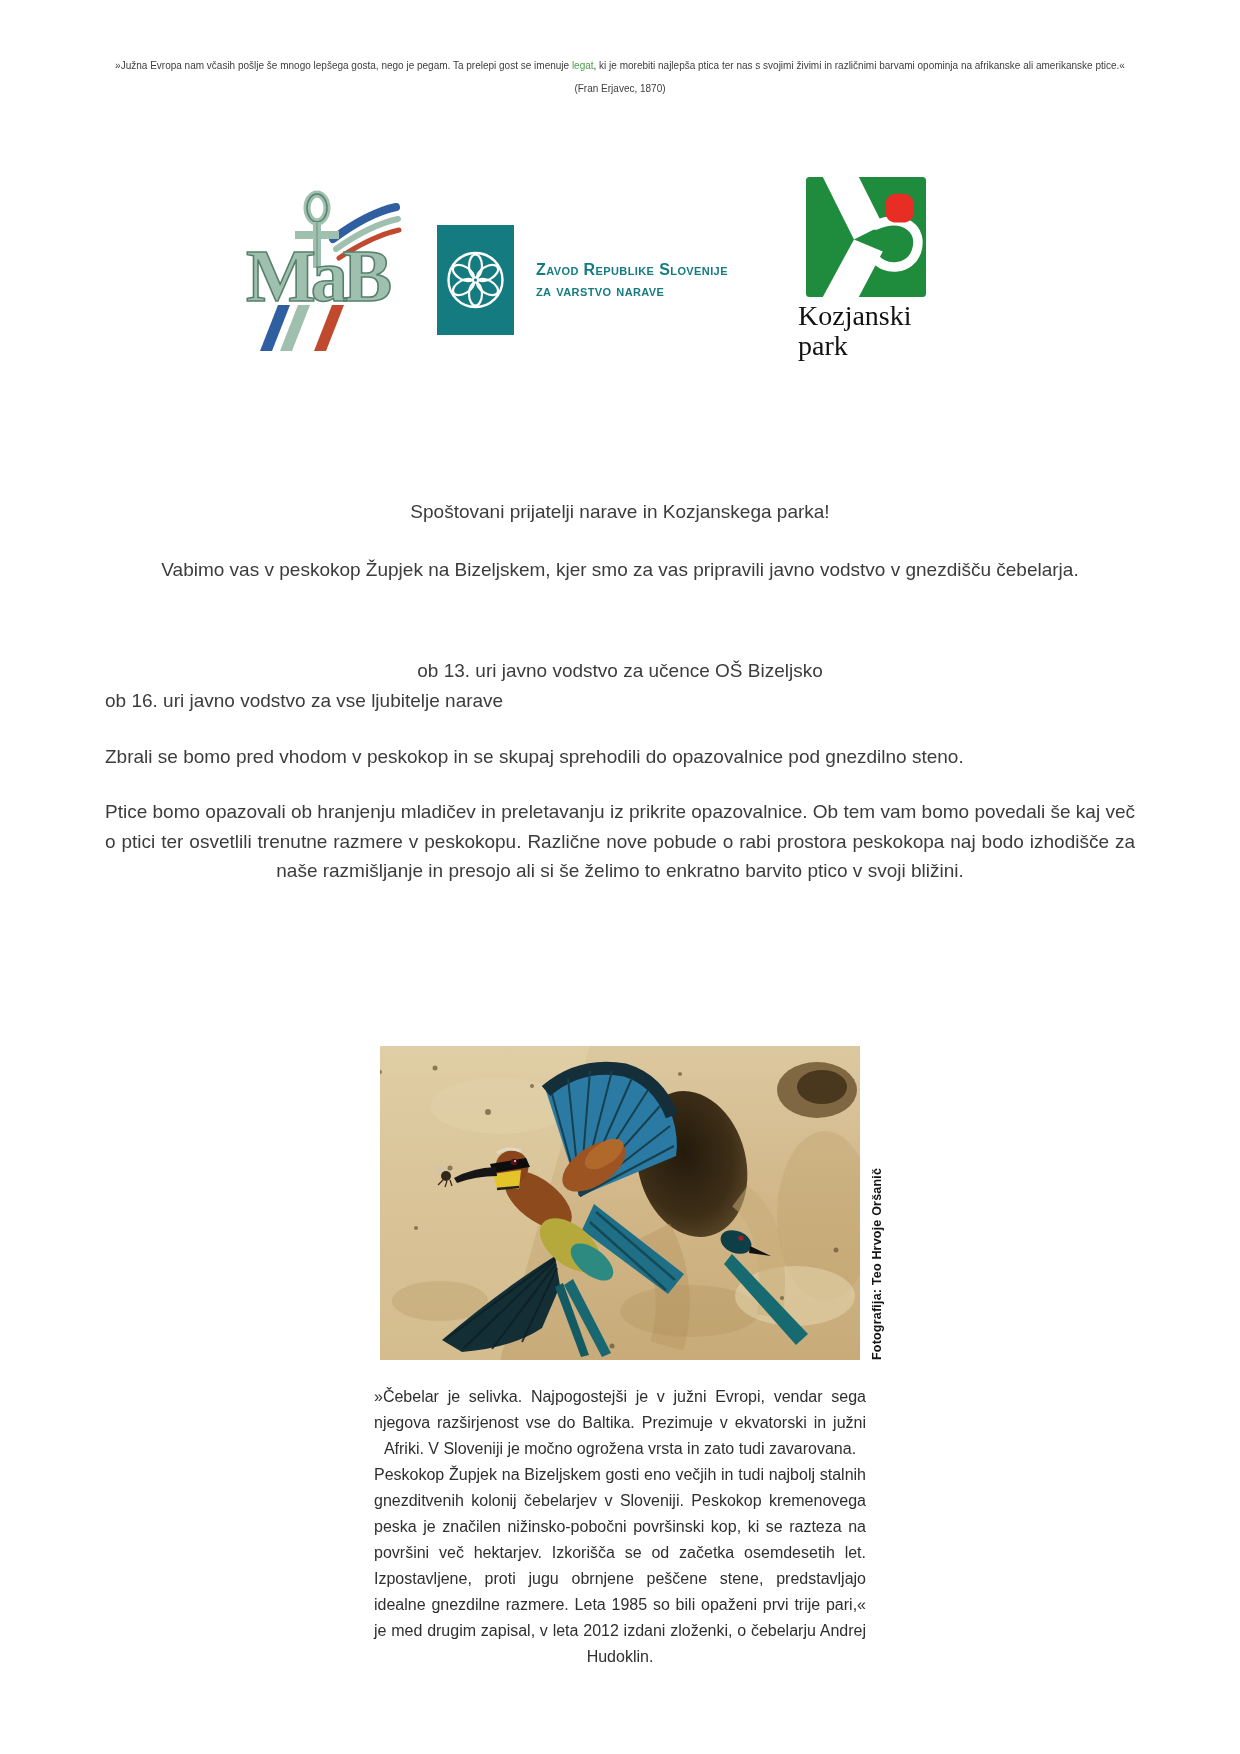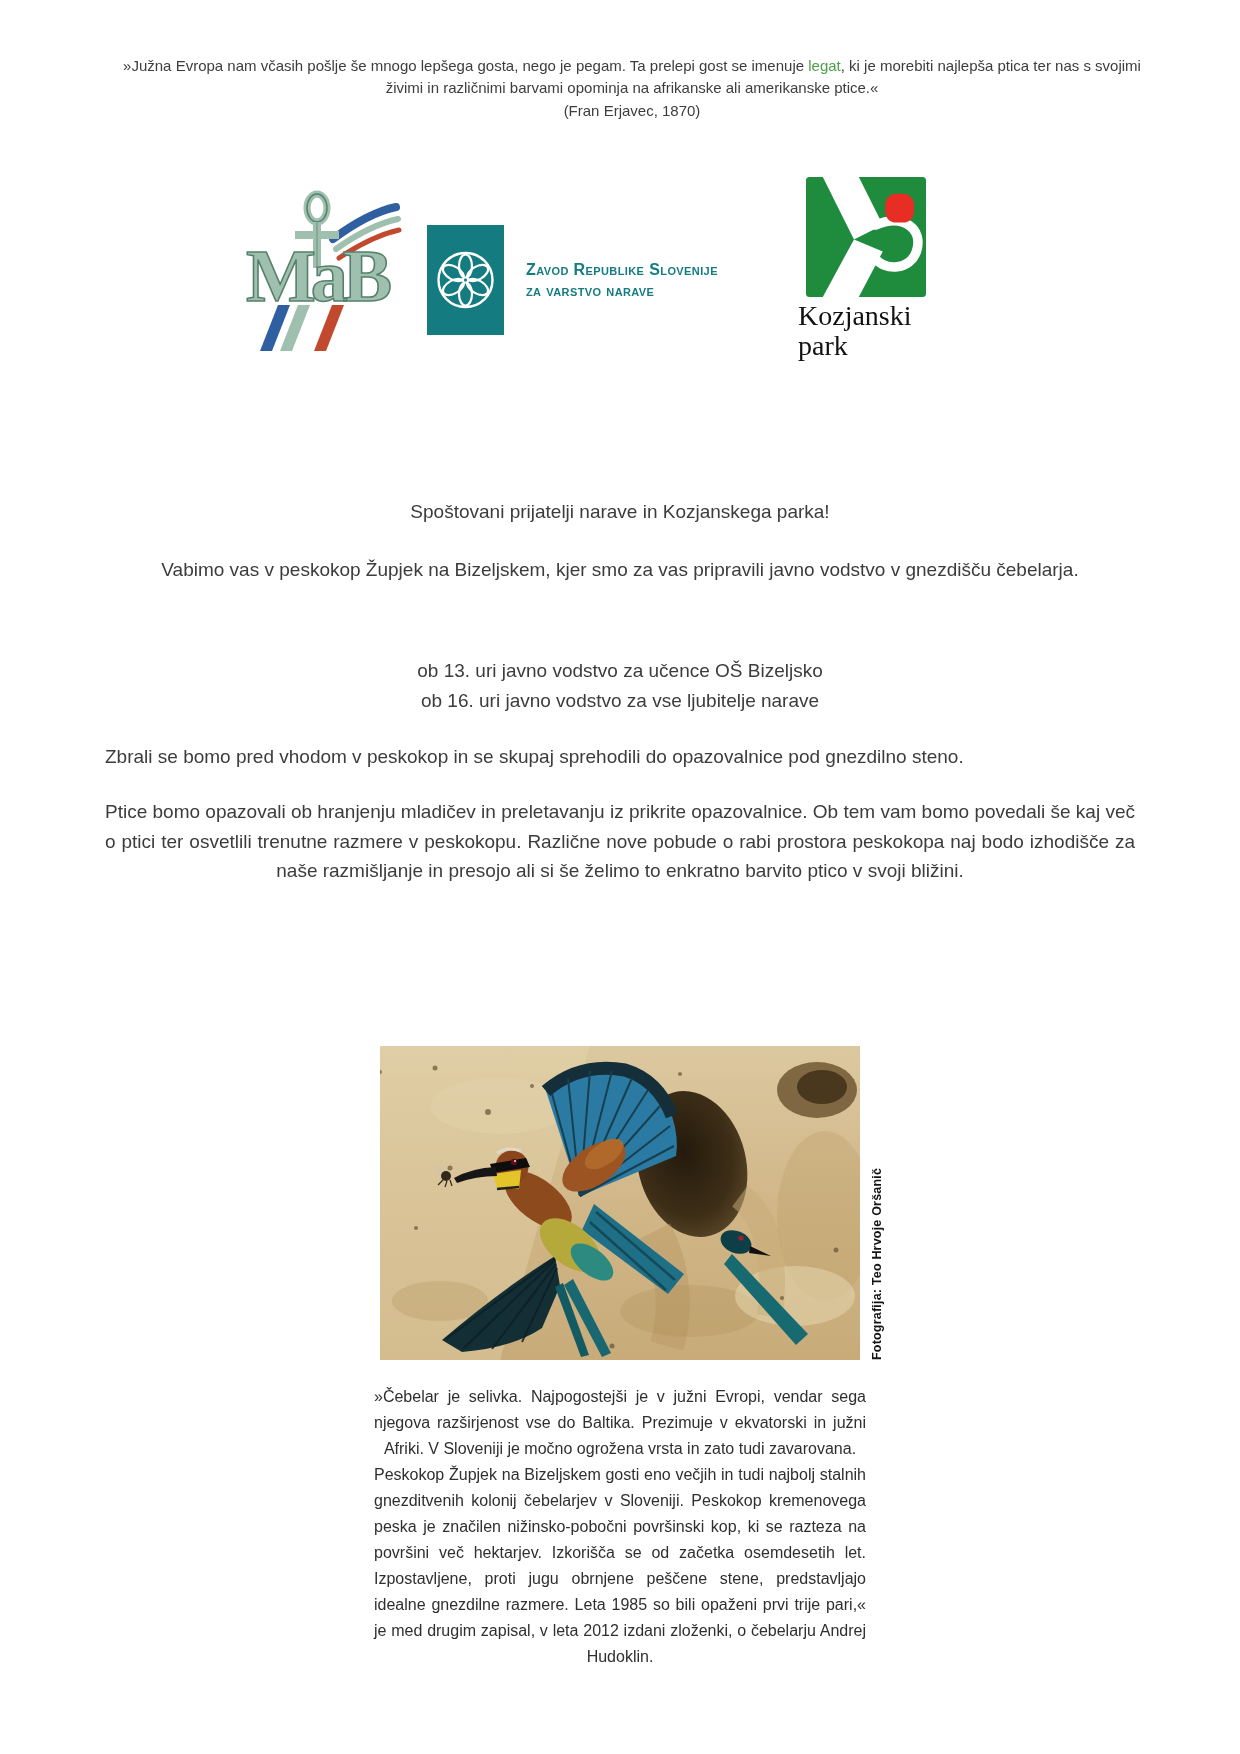--- a/index.html
+++ b/index.html
@@ -3,42 +3,42 @@
 <meta charset="utf-8">
 <style>
   * { margin:0; padding:0; box-sizing:border-box; }
   html,body { background:#ffffff; }
   .page {
     position:relative; width:1240px; height:1754px; background:#ffffff;
     font-family:"Liberation Sans", sans-serif; color:#3c3c3c; overflow:hidden;
   }
   
   .quote-block { position:absolute; top:55px; left:105px; width:1030px; text-align:center;
-    font-size:15px; line-height:22px; color:#3d3d3d;margin-left:12px; }
+    font-size:10px; line-height:22px; color:#3d3d3d; }
   .quote-block .green { color:#4ca049; }
   .quote-attr { margin-top:1px; }
   
   .logos-row { position:absolute; top:165px; left:0; width:1240px; height:225px; }
   .mab-logo { position:absolute; left:238px; top:8px; width:165px; height:180px; }
-  .zrsvn { position:absolute; left:427px; top:60px; display:flex; align-items:center; }
+  .zrsvn { position:absolute; left:437px; top:60px; display:flex; align-items:center; }
   .zrsvn-rect { width:77px; height:110px; }
   .zrsvn-text { margin-left:22px; color:#147c80; font-variant:small-caps; font-weight:bold;
     font-size:16px; line-height:21px; letter-spacing:.4px; }
   .kp { position:absolute; left:798px; top:12px; width:136px; text-align:left; }
   .kp-mark { width:122px; height:120px; display:block; margin:0 auto; }
   .kp-text { font-family:"Liberation Serif", serif; font-size:28px; line-height:30px; color:#121212; margin-top:4px; }
   
   .salutation { position:absolute; top:497px; left:105px; width:1030px; text-align:center;
     font-size:19px; line-height:29px; }
   .intro { position:absolute; top:555px; left:105px; width:1030px;
     font-size:19px; line-height:29px; text-align:justify; text-align-last:center; }
   .date-line { position:absolute; top:626px; left:105px; width:1030px; text-align:center;
     font-size:19px; line-height:29px; color:#4ca049; }
   .time1 { position:absolute; top:656px; left:105px; width:1030px; text-align:center; font-size:19px; line-height:29px; }
-  .time2 { position:absolute; top:686px; left:105px; width:1030px; text-align:center; font-size:19px; line-height:29px; }
+  .time2 { position:absolute; top:686px; left:105px; width:1030px; font-size:19px; line-height:29px; }
   .meeting { position:absolute; top:742px; left:105px; width:1030px; text-align:left; font-size:19px; line-height:29px; }
   .description { position:absolute; top:797px; left:105px; width:1030px;
     font-size:19px; line-height:29.5px; text-align:justify; text-align-last:center; }
   
   .photo-wrap { position:absolute; top:1046px; left:380px; width:480px; height:314px; }
   .photo-svg { display:block; width:480px; height:314px; }
   .photo-credit { position:absolute; right:-24px; bottom:0; height:314px;
     writing-mode:vertical-rl; transform:rotate(180deg);
     font-size:12.5px; font-weight:bold; color:#141414; letter-spacing:.2px;
     display:flex; align-items:center; }

